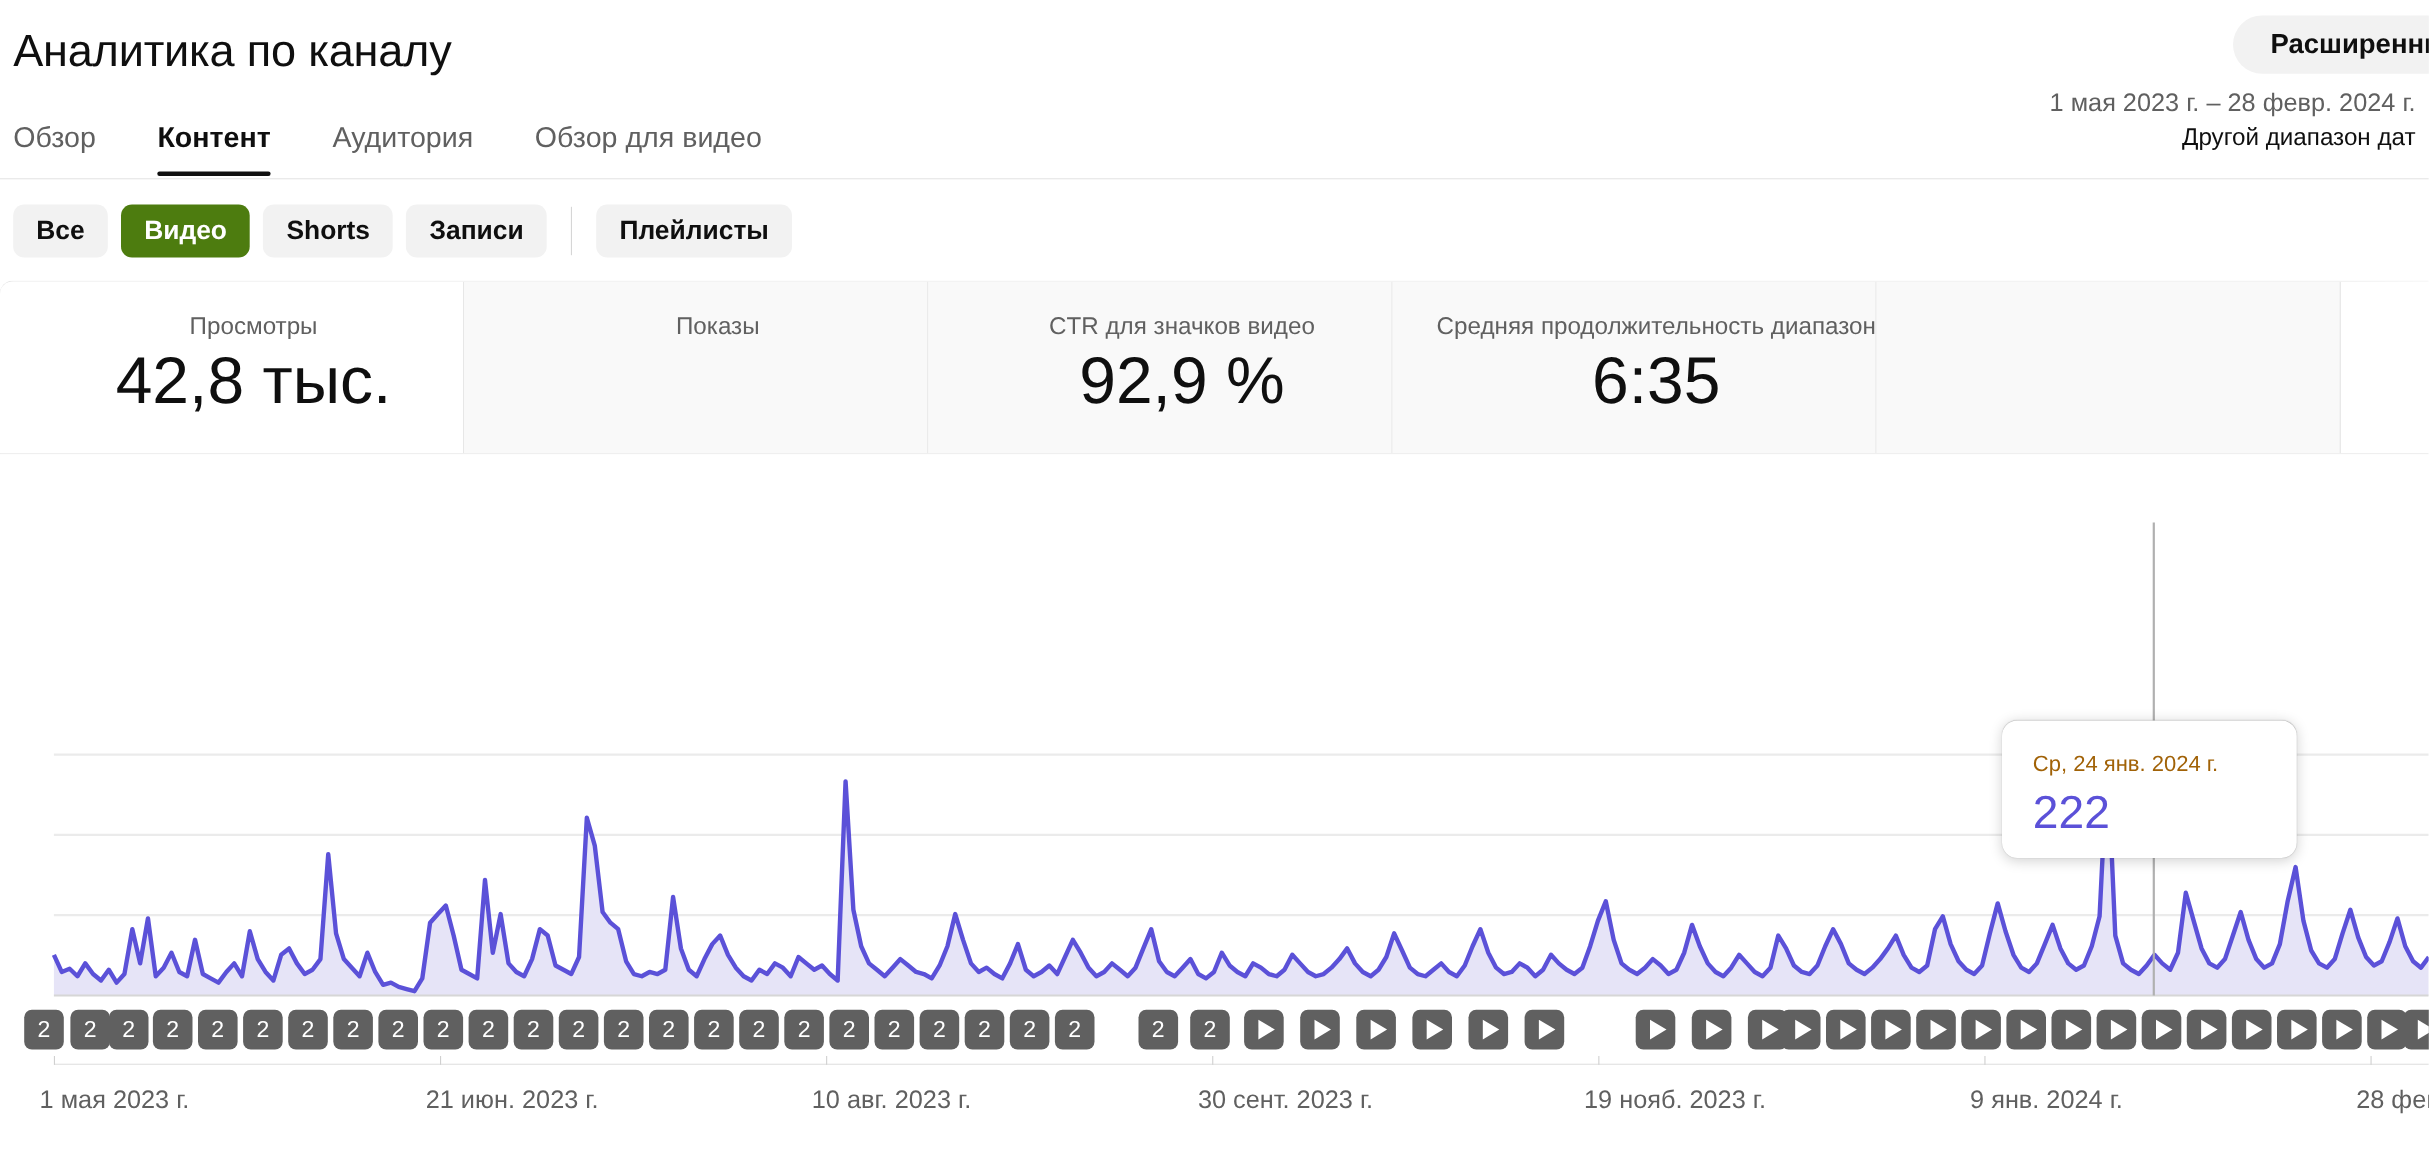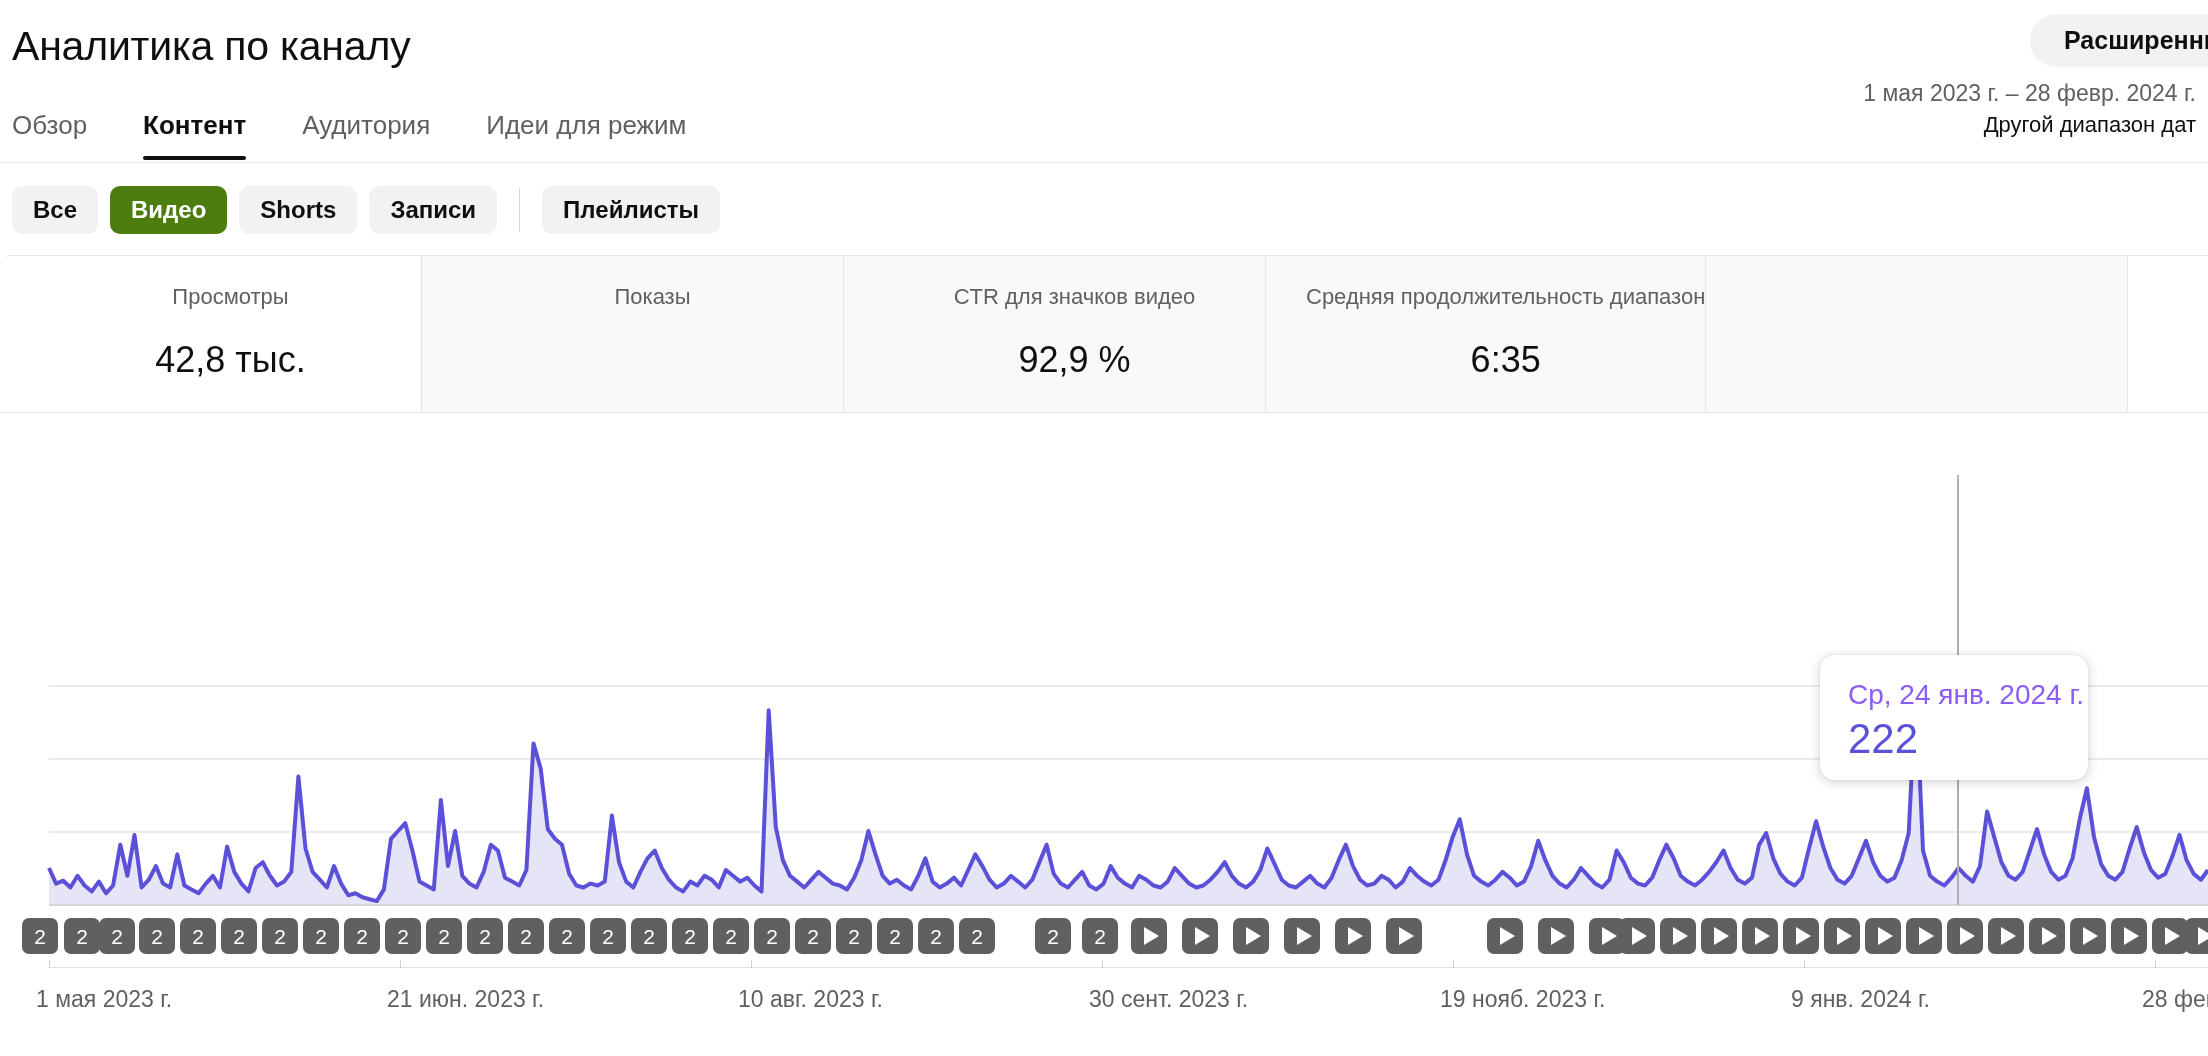--- a/index.html
+++ b/index.html
@@ -95,41 +95,41 @@
     border-right: 1px solid #e5e5e5;
     display: flex; flex-direction: column; align-items: center;
     padding-top: 26px; position: relative; cursor: pointer; padding-left: 40px;
   }
   .card.selected { background: #ffffff; }
   .card-label {
     font-size: 22px; color: #606060; line-height: 30px;
     white-space: nowrap; text-align: center;
   }
   .card-value {
-    font-size: 36px; color: #0f0f0f; line-height: 56px;
-    margin-top: 20px; white-space: nowrap; font-weight: 400;
+    font-size: 60px; color: #0f0f0f; line-height: 56px;
+    margin-top: 6px; white-space: nowrap; font-weight: 400;
   }
 
   
   .chart-wrap {
     position: absolute; left: 0; top: 413px; width: 2208px; height: 643px;
   }
   .chart-svg { position: absolute; left: 0; top: 0; }
 
   
   .tooltip {
     position: absolute; left: 1820px; top: 655px;
     width: 268px; height: 125px;
     background: #ffffff; border-radius: 14px;
     box-shadow: 0 2px 12px rgba(0,0,0,0.18), 0 0 1px rgba(0,0,0,0.25);
     padding: 24px 28px 0 28px;
     pointer-events: none;
   }
   .tooltip-date {
-    font-size: 28px; color: #8b5cf6; white-space: nowrap; line-height: 32px;
+    font-size: 20px; color: #a16207; white-space: nowrap; line-height: 32px;
     font-weight: 400;
   }
   .tooltip-value {
     font-size: 42px; color: #5b51d8; line-height: 52px; margin-top: 2px;
   }
 
   
   .markers {
     position: absolute; left: 0; top: 918px; width: 2208px; height: 44px;
   }
@@ -176,21 +176,21 @@
 
   <div class="date-range">
     <div class="dr-line1">1 мая 2023 г. – 28 февр. 2024 г.</div>
     <div class="dr-line2">Другой диапазон дат</div>
   </div>
 
   <div class="tabs" id="tabs">
       <div class="tab"><span>Обзор</span></div>
       <div class="tab active"><span>Контент</span></div>
       <div class="tab"><span>Аудитория</span></div>
-      <div class="tab"><span>Идеи для режим</span></div>
+      <div class="tab"><span>Обзор для видео</span></div>
     </div>
   <div class="tabs-divider"></div>
 
   <div class="chips" id="chips">
       <button class="chip">Все</button>
       <button class="chip selected">Видео</button>
       <button class="chip">Shorts</button>
       <button class="chip">Записи</button>
       <div class="chip-divider"></div>
       <button class="chip">Плейлисты</button>

